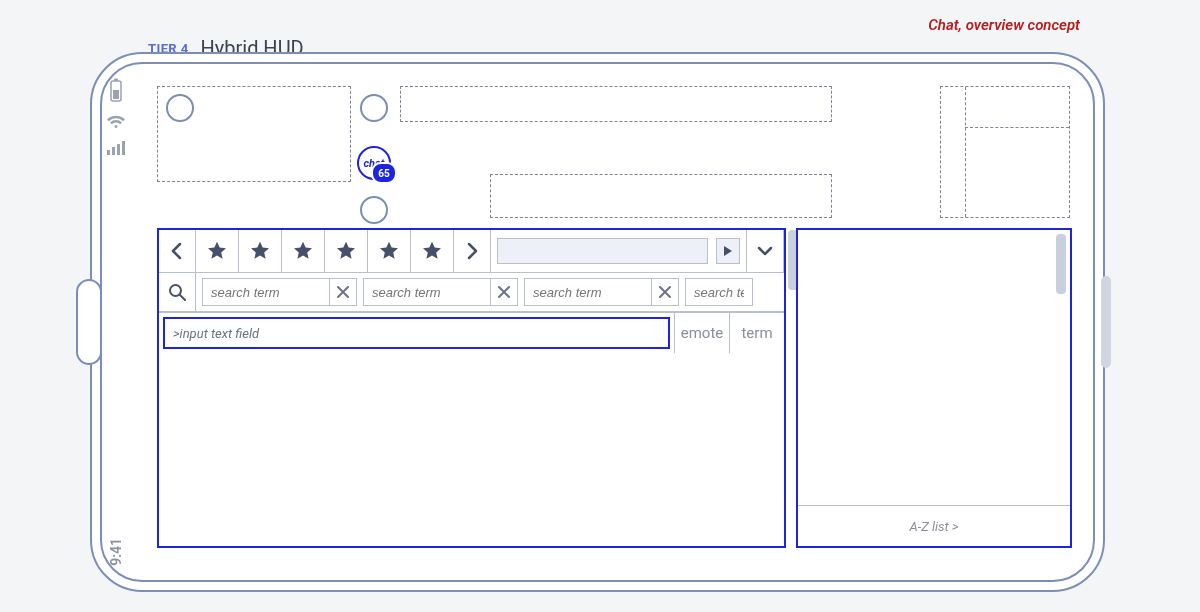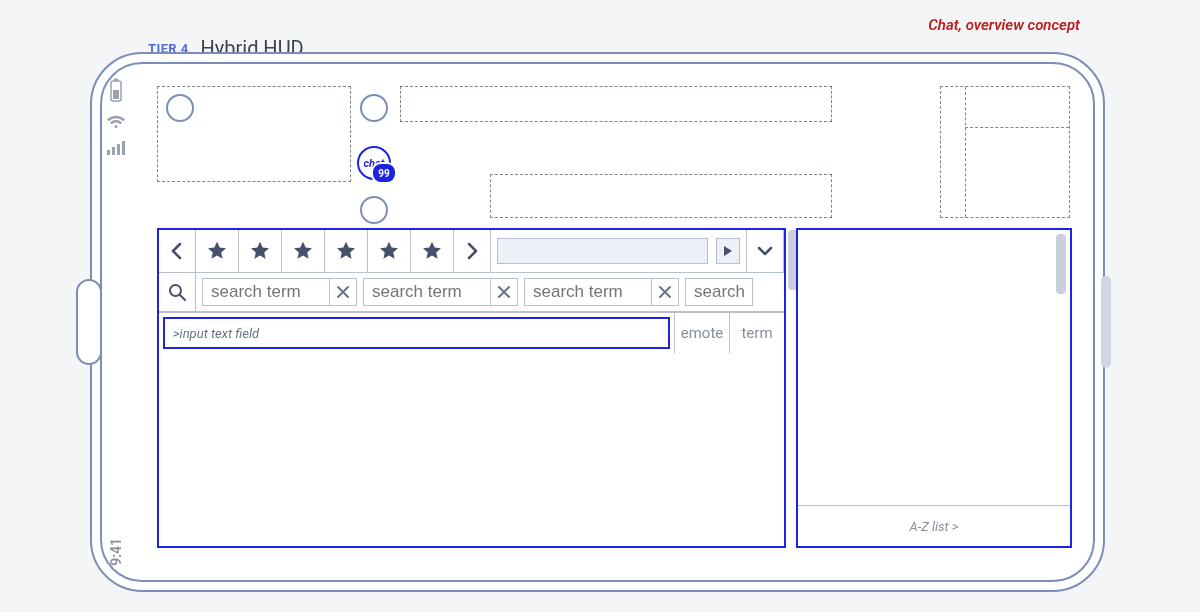--- a/index.html
+++ b/index.html
@@ -43,21 +43,21 @@
   .chev{width:36px;}
   .star{width:42px;}
   .slotcell{flex:1;display:flex;align-items:center;justify-content:center;gap:8px;padding:0 6px;}
   .slotfield{flex:1;height:24px;border:1px solid var(--line);background:#edf0f6;}
   .playbtn{width:22px;height:24px;display:flex;align-items:center;justify-content:center;background:#edf0f6;border:1px solid var(--line);}
   .dd{width:36px;}
   .searchrow{height:38px;border-bottom:1px solid var(--line);}
   .glass{width:36px;border-right:1px solid var(--line);height:100%;display:flex;align-items:center;justify-content:center;}
   .chips{flex:1;display:flex;align-items:center;gap:6px;padding:0 6px;overflow:hidden;}
   .chip{flex:0 0 auto;display:flex;align-items:center;height:26px;border:1px solid var(--line);}
-  .chip input{border:0;outline:0;width:110px;padding:0 8px;font-size:17px;color:var(--grey);background:transparent;}
+  .chip input{border:0;outline:0;width:110px;padding:0 8px;font-size:13px;font-style:italic;color:var(--grey);background:transparent;}
   .chip .x{width:26px;height:26px;border-left:1px solid var(--line);display:flex;align-items:center;justify-content:center;}
   .msgs{flex:1;position:relative;}
   .typing{position:absolute;right:6px;bottom:4px;height:26px;padding:0 8px;border:1px solid var(--line);background:#f1f3f7;display:flex;align-items:center;gap:6px;font-size:13px;color:var(--grey);}
   .typing .dot{width:10px;height:10px;border-radius:50%;background:#c6ccd8;}
   .inputbar{height:40px;border-top:1px solid var(--line);display:flex;align-items:stretch;}
   .tf{flex:1;margin:4px;border:2px solid var(--blue);display:flex;align-items:center;padding:0 8px;font-size:13px;font-style:italic;color:#6b7280;}
   .btn{width:54px;border-left:1px solid var(--line);display:flex;align-items:center;justify-content:center;font-size:15px;color:var(--grey);text-align:right;}
   .panel{display:flex;flex-direction:column;}
   .vscroll{position:absolute;right:-14px;top:0;width:10px;height:60px;background:#c9cfdc;border-radius:4px;}
   .vscroll2{width:10px;height:60px;background:#c9cfdc;border-radius:4px;}
@@ -104,21 +104,21 @@
     </div>
     <div class="clock">9:41</div>
   </div>
 
   <div class="slot" style="left:67px;top:34px;width:192px;height:94px;"></div>
   <div class="circ" style="left:76px;top:42px;"></div>
 
   <div class="circ" style="left:270px;top:42px;"></div>
   <div class="chatbub" style="left:267px;top:94px;">
     <span>chat</span>
-    <span class="badge">99</span>
+    <span class="badge">65</span>
   </div>
   <div class="circ" style="left:270px;top:144px;"></div>
 
   <div class="slot" style="left:310px;top:34px;width:430px;height:34px;"></div>
   <div class="slot" style="left:400px;top:122px;width:340px;height:42px;"></div>
 
   <div class="slot partslot" style="left:850px;top:34px;width:128px;height:130px;">
     <div class="vline"></div>
       <div class="hline"></div>
   </div>

